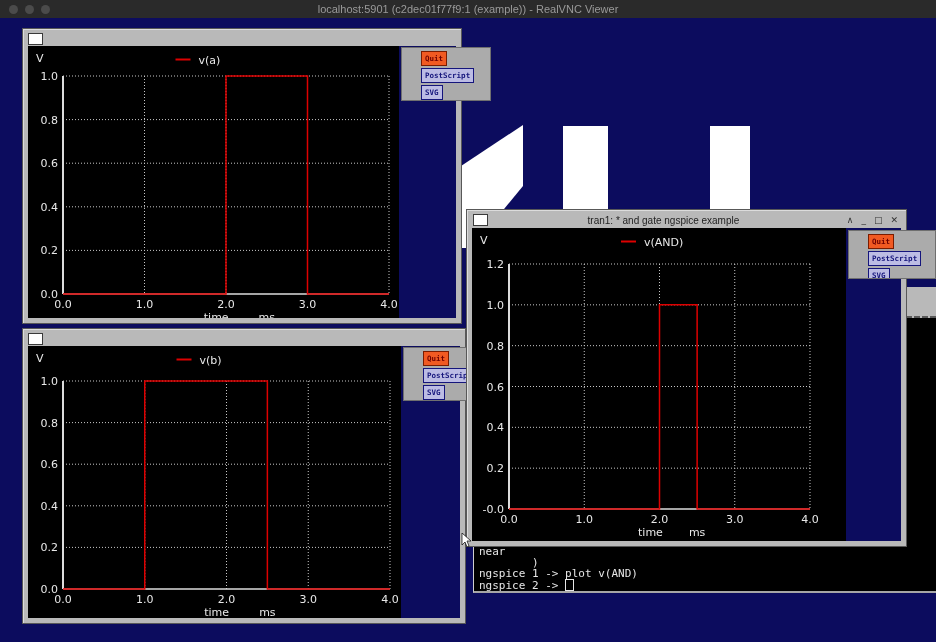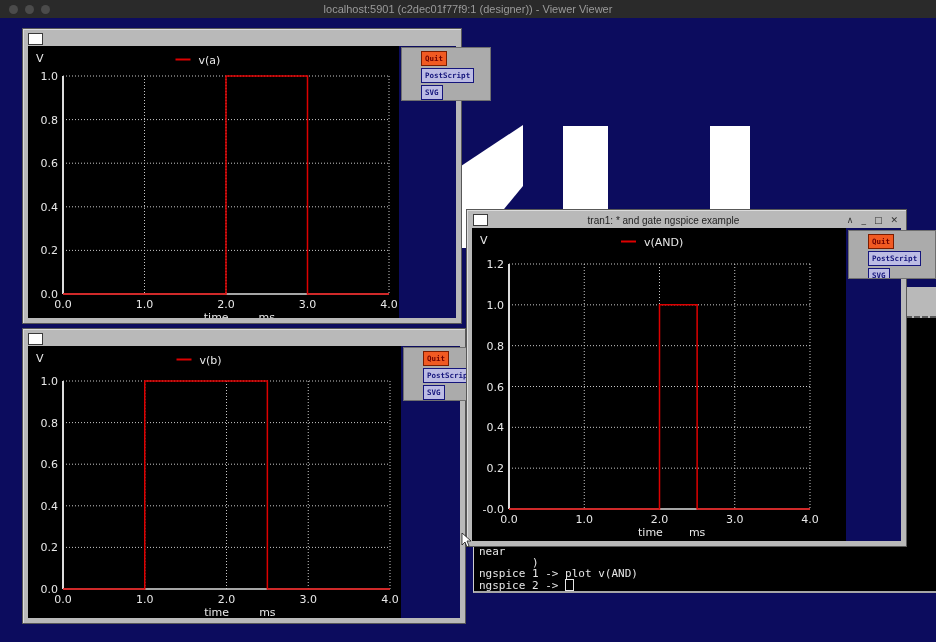--- a/index.html
+++ b/index.html
@@ -57,21 +57,21 @@
 <body>
 
 <div class="screen">
 
   <div class="macbar">
     <div class="tl-group">
       <div class="tl"></div>
       <div class="tl"></div>
       <div class="tl"></div>
     </div>
-    <div class="mac-title">localhost:5901 (c2dec01f77f9:1 (designer)) - Viewer Viewer</div>
+    <div class="mac-title">localhost:5901 (c2dec01f77f9:1 (example)) - RealVNC Viewer</div>
   </div>
 
   <svg class="bgshapes" width="936" height="642">
     <polygon points="455,170 523,125 523,186 472,248 455,248" fill="#ffffff"></polygon>
     <rect x="563" y="126" width="45" height="83" fill="#ffffff"></rect>
     <rect x="710" y="126" width="40" height="83" fill="#ffffff"></rect>
   </svg>
 
   <div class="xterm-band"></div>
   <div class="xterm-sliver"></div>

